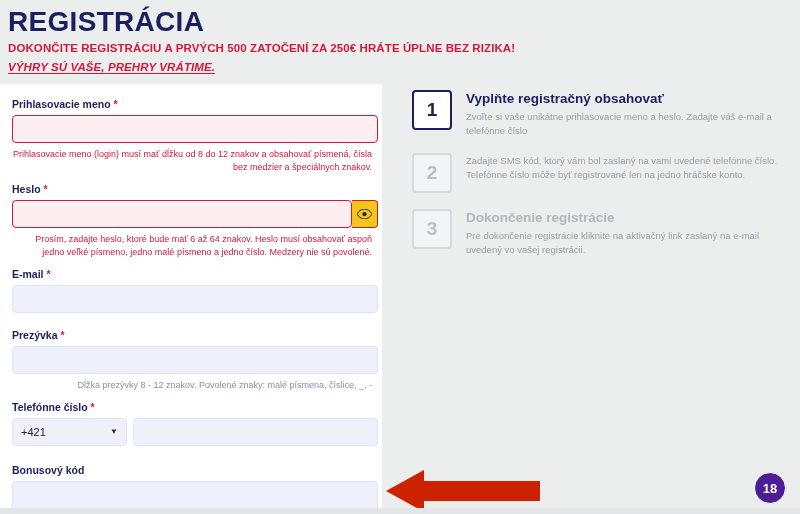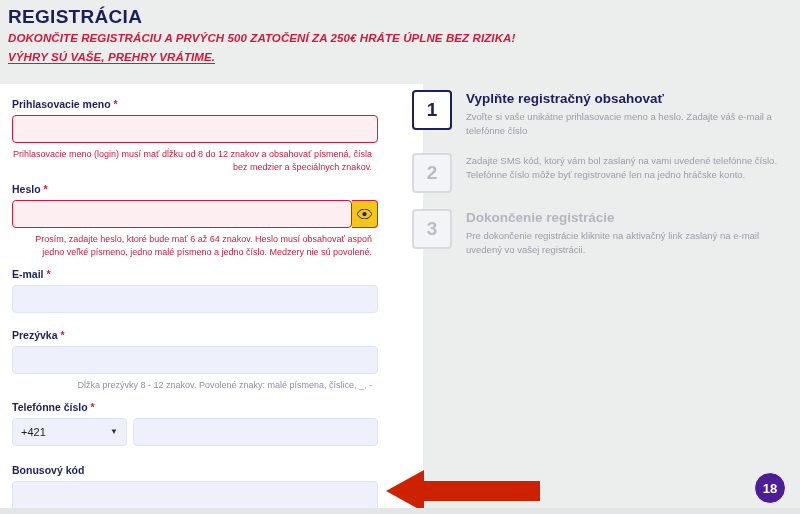--- a/index.html
+++ b/index.html
@@ -18,30 +18,29 @@
     position: relative;
     width: 800px;
     height: 514px;
     background: #eceded;
   }
   
   .header {
     padding: 6px 0 0 4px;
   }
   .page-title {
-    font-size: 19px;
+    font-size: 28px;
     font-weight: bold;
     color: #1b1f5e;
     letter-spacing: 0.3px;
     margin: 0 0 4px 4px;
   }
   .promo-line-1 {
     font-size: 11.5px;
     font-weight: bold;
-    font-style: italic;
     color: #d4183c;
     margin: 0 0 3px 4px;
     letter-spacing: 0.1px;
   }
   .promo-line-2 {
     display: inline-block;
     font-size: 11.5px;
     font-weight: bold;
     font-style: italic;
     color: #d4183c;
@@ -54,21 +53,21 @@
     position: absolute;
     top: 84px;
     left: 0;
     width: 800px;
     height: 430px;
   }
   .form-card {
     position: absolute;
     left: 0;
     top: 0;
-    width: 423px;
+    width: 382px;
     height: 430px;
     background: #ffffff;
     box-sizing: border-box;
     padding: 14px 12px 0 12px;
   }
   .field {
     margin-bottom: 2px;
   }
   .field-label {
     font-size: 10.5px;

